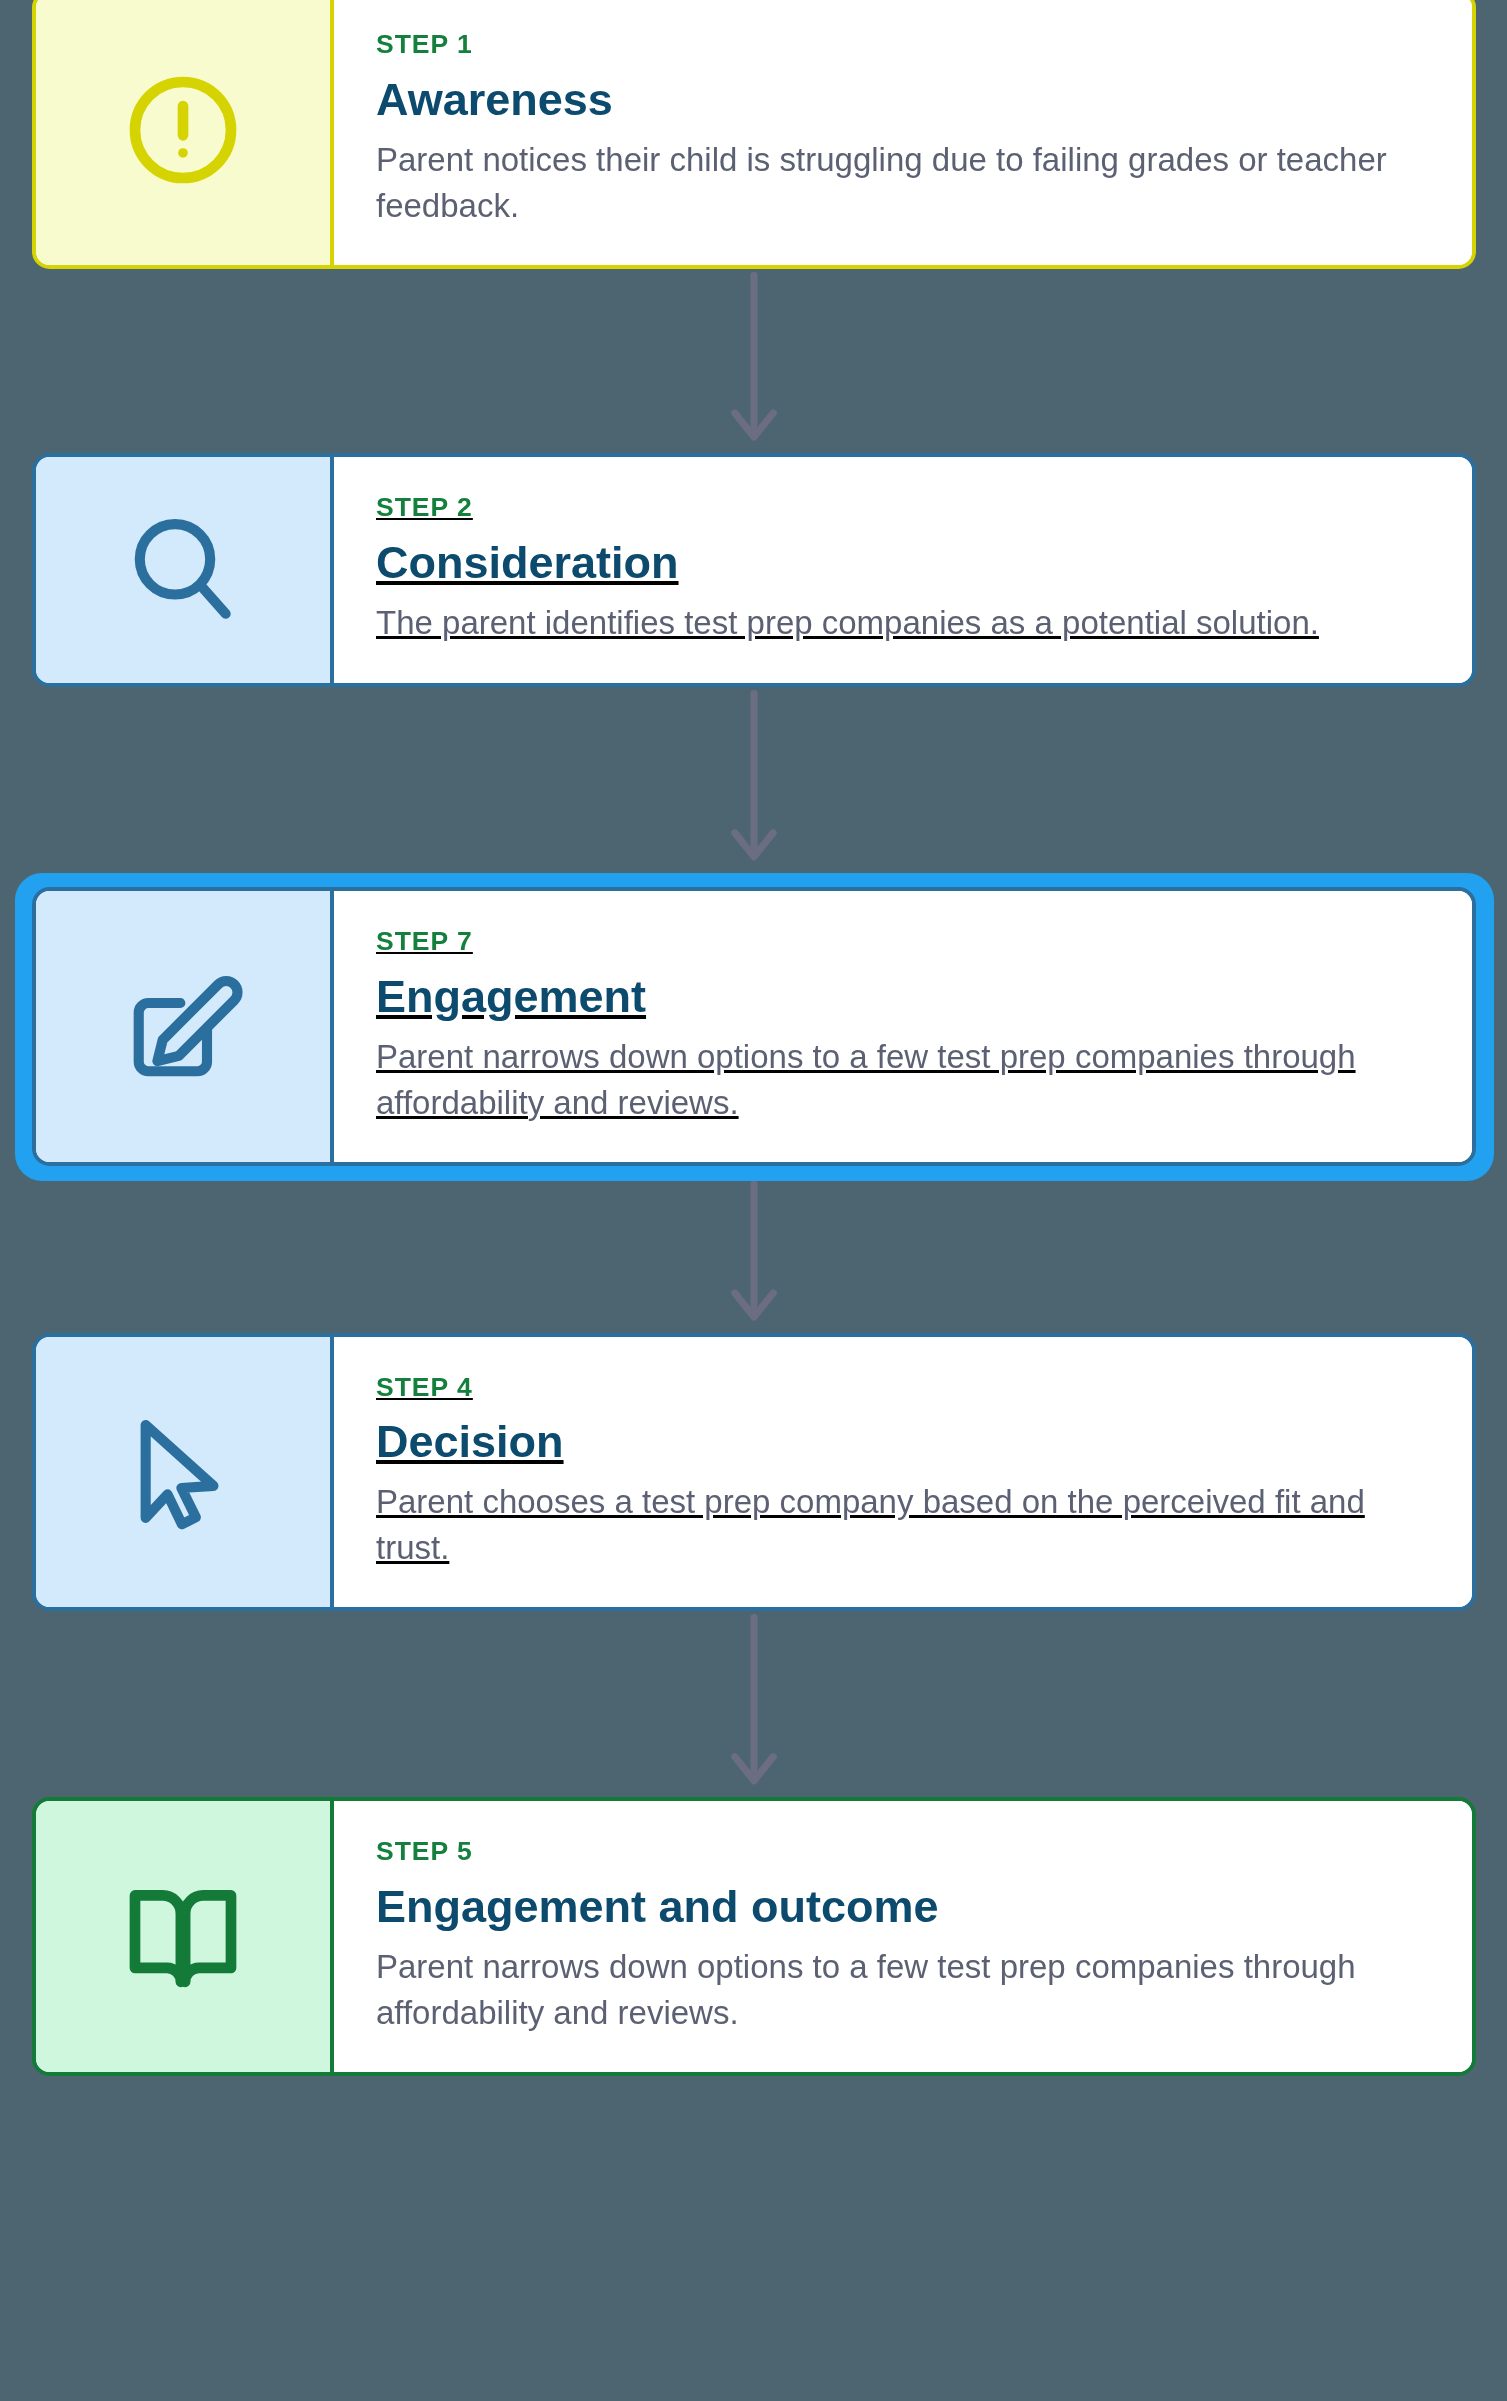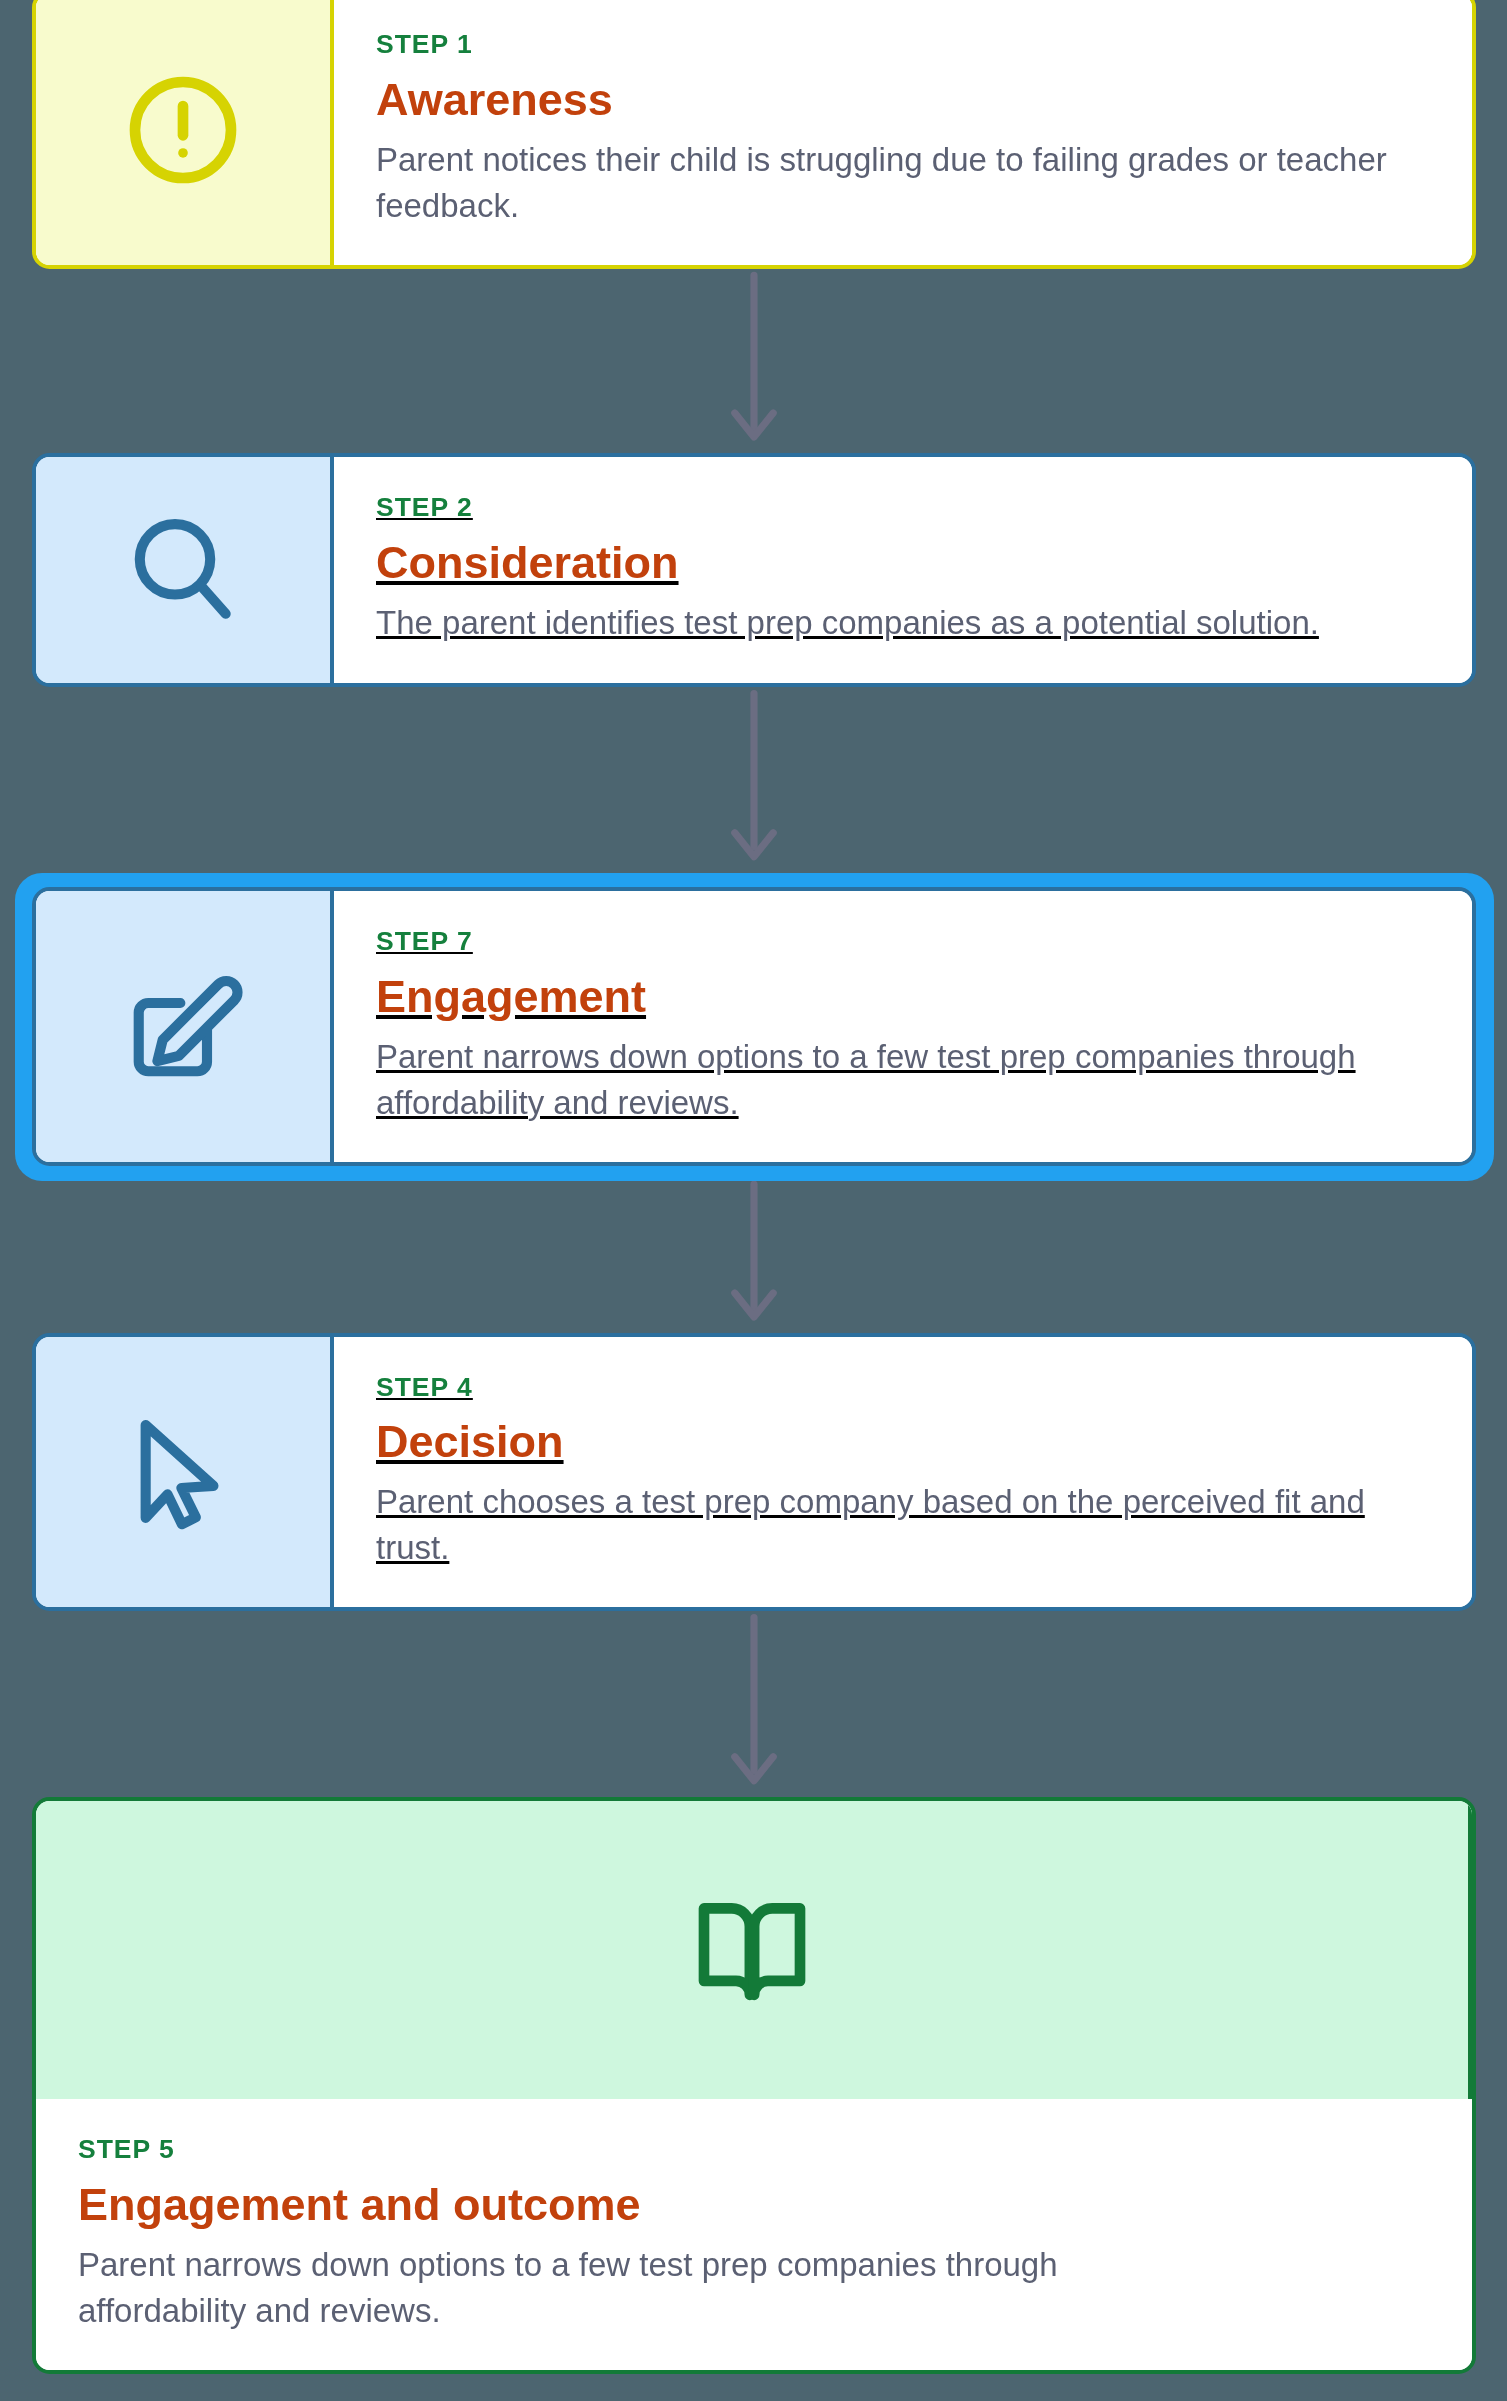--- a/index.html
+++ b/index.html
@@ -47,21 +47,21 @@
     width: 1444px;
     margin: 0 auto;
     background: #ffffff;
     border: 4.8px solid #2b6f9e;
     border-radius: 17.6px;
     overflow: hidden;
   }
 
   .card.yellow  { border-color: #d6d302; }
   .card.blue    { border-color: #2b6f9e; text-decoration: underline; }
-  .card.green   { border-color: #137a38; flex-direction: column; }
+  .card.green   { border-color: #137a38; }
 
   .icon-cell {
     flex: 0 0 298px;
     display: flex;
     align-items: center;
     justify-content: center;
     border-right: 4.8px solid #2b6f9e;
   }
   .icon-cell.yellow { background: #f8fbcd; border-right-color: #d6d302; }
   .icon-cell.blue   { background: #d3e9fc; border-right-color: #2b6f9e; }
@@ -82,21 +82,21 @@
     font-size: 26.5px;
     font-weight: bold;
     letter-spacing: 1px;
     color: #15803d;
     margin-bottom: 14.4px;
   }
 
   .step-title {
     font-size: 45px;
     font-weight: bold;
-    color: #c2410c;
+    color: #0c4a6e;
     margin-bottom: 13px;
     line-height: 1.1;
   }
 
   .step-desc {
     font-size: 33px;
     line-height: 1.38;
     color: #5b6073;
     max-width: 1027px;
   }

